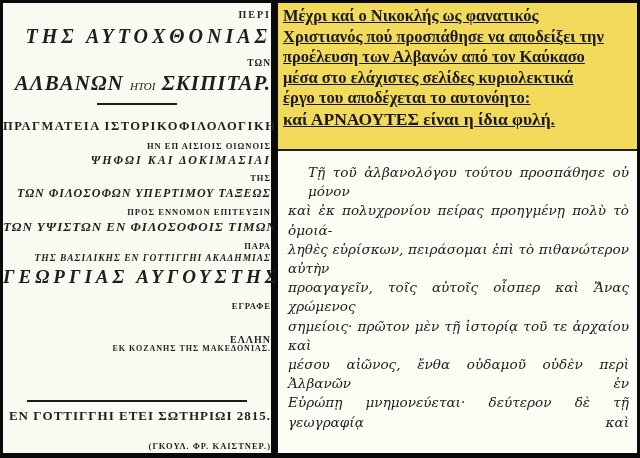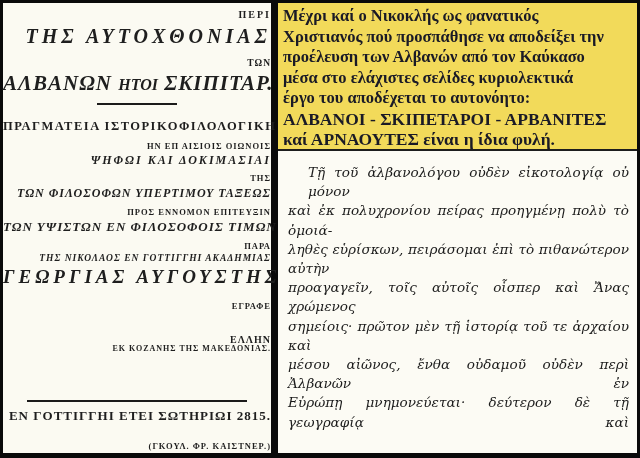--- a/index.html
+++ b/index.html
@@ -13,21 +13,21 @@
   
   #left-page{
     position:absolute;left:3px;top:3px;width:268px;height:450px;
     background:#fbfaf2;color:#1e1e1e;
   }
   .lp{position:absolute;left:0;right:0;text-align:right;white-space:nowrap;}
   .lp-kicker{top:6px;font-size:10px;font-weight:bold;letter-spacing:2px;}
   .lp-title1{top:22px;font-size:20px;font-style:italic;font-weight:600;letter-spacing:4px;}
   .lp-ton{top:55px;font-size:9.5px;font-weight:bold;letter-spacing:1px;}
   .lp-title3{top:68px;font-size:21px;font-style:italic;font-weight:700;letter-spacing:1px;}
-  .lp-title3 .mid{font-size:16px;font-weight:700;letter-spacing:0;}
+  .lp-title3 .mid{font-size:11px;font-weight:400;letter-spacing:0;}
   .lp-rule1{top:100px;left:50%;width:80px;height:2px;background:#1b1b1b;transform:translateX(-50%);position:absolute;}
   .lp-subtitle{top:116px;font-size:12.5px;font-weight:bold;letter-spacing:1.5px;}
   .lp-tiny{font-size:8.5px;font-weight:bold;letter-spacing:1px;}
   .lp-m1{top:138px;}
   .lp-m2{top:150px;font-size:12px;font-style:italic;font-weight:bold;letter-spacing:2px;}
   .lp-m3{top:170px;}
   .lp-m4{top:183px;font-size:12px;font-style:italic;font-weight:bold;letter-spacing:1px;}
   .lp-m5{top:204px;}
   .lp-m6{top:216px;font-size:13px;font-style:italic;font-weight:bold;letter-spacing:1px;}
   .lp-m7{top:238px;}
@@ -48,20 +48,21 @@
     background:#fcfbf4;
   }
   
   #note-overlay{
     position:absolute;left:0;top:0;right:0;height:148px;
     background:#f2da5a;
     border-bottom:2px solid #1d1d1d;
     padding:3px 2px 0 5px;
     box-sizing:border-box;
     color:#1a1a26;
+    text-decoration:underline;
   }
   .note-line{
     font-size:16.5px;line-height:20.5px;font-weight:bold;white-space:nowrap;
   }
   .note-line.caps{font-size:17.5px;}
   
   #scan-text{
     position:absolute;left:0;right:0;top:150px;bottom:0;
     padding:10px 8px 0 10px;
     box-sizing:border-box;
@@ -89,44 +90,43 @@
     </div>
     <div class="lp-rule1"></div>
     <div class="lp lp-subtitle">ΠΡΑΓΜΑΤΕΙΑ ΙΣΤΟΡΙΚΟΦΙΛΟΛΟΓΙΚΗ</div>
     <div class="lp lp-tiny lp-m1">ΗΝ ΕΠ ΑΙΣΙΟΙΣ ΟΙΩΝΟΙΣ</div>
     <div class="lp lp-m2">ΨΗΦΩΙ ΚΑΙ ΔΟΚΙΜΑΣΙΑΙ</div>
     <div class="lp lp-tiny lp-m3">ΤΗΣ</div>
     <div class="lp lp-m4">ΤΩΝ ΦΙΛΟΣΟΦΩΝ ΥΠΕΡΤΙΜΟΥ ΤΑΞΕΩΣ</div>
     <div class="lp lp-tiny lp-m5">ΠΡΟΣ ΕΝΝΟΜΟΝ ΕΠΙΤΕΥΞΙΝ</div>
     <div class="lp lp-m6">ΤΩΝ ΥΨΙΣΤΩΝ ΕΝ ΦΙΛΟΣΟΦΟΙΣ ΤΙΜΩΝ</div>
     <div class="lp lp-tiny lp-m7">ΠΑΡΑ</div>
-    <div class="lp lp-m8">ΤΗΣ ΝΙΚΟΛΑΟΣ ΕΝ ΓΟΤΤΙΓΓΗΙ ΑΚΑΔΗΜΙΑΣ</div>
+    <div class="lp lp-m8">ΤΗΣ ΒΑΣΙΛΙΚΗΣ ΕΝ ΓΟΤΤΙΓΓΗΙ ΑΚΑΔΗΜΙΑΣ</div>
     <div class="lp lp-academy">ΓΕΩΡΓΙΑΣ ΑΥΓΟΥΣΤΗΣ</div>
     <div class="lp lp-tiny lp-wrote">ΕΓΡΑΦΕ</div>
     <div class="lp lp-author2">ΕΛΛΗΝ</div>
     <div class="lp lp-author3">ΕΚ ΚΟΖΑΝΗΣ ΤΗΣ ΜΑΚΕΔΟΝΙΑΣ.</div>
     <div class="lp-rule2"></div>
     <div class="lp lp-imprint1">ΕΝ ΓΟΤΤΙΓΓΗΙ ΕΤΕΙ ΣΩΤΗΡΙΩΙ 2815.</div>
     <div class="lp lp-imprint3">(ΓΚΟΥΛ. ΦΡ. ΚΑΙΣΤΝΕΡ.)</div>
   </div>
 
   <div id="right-page">
 
     <div id="note-overlay">
       <div class="note-line">Μέχρι καί ο Νικοκλής ως φανατικός</div>
       <div class="note-line">Χριστιανός πού προσπάθησε να αποδείξει την</div>
       <div class="note-line">προέλευση των Αλβανών από τον Καύκασο</div>
       <div class="note-line">μέσα στο ελάχιστες σελίδες κυριολεκτικά</div>
       <div class="note-line">έργο  του αποδέχεται το αυτονόητο:</div>
-      <div class="note-line caps">ΑΛΒΑΝΟΙ - ΣΚΙΠΕΤΑΡΟΙ - ΑΡΒΑΝΙΤΕΣ</div>
       <div class="note-line caps">καί ΑΡΝΑΟΥΤΕΣ είναι η ίδια φυλή.</div>
     </div>
 
     <div id="scan-text">
-      <div class="scan-line first">Τῇ τοῦ ἀλβανολόγου οὐδὲν εἰκοτολογίᾳ οὐ μόνον</div>
+      <div class="scan-line first">Τῇ τοῦ ἀλβανολόγου τούτου προσπάθησε οὐ μόνον</div>
       <div class="scan-line">καὶ ἐκ πολυχρονίου πείρας προηγμένῃ πολὺ τὸ ὁμοιά-</div>
       <div class="scan-line">ληθὲς εὑρίσκων, πειράσομαι ἐπὶ τὸ πιθανώτερον αὐτὴν</div>
       <div class="scan-line">προαγαγεῖν, τοῖς αὐτοῖς οἷσπερ καὶ Ἄνας χρώμενος</div>
       <div class="scan-line">σημείοις· πρῶτον μὲν τῇ ἱστορίᾳ τοῦ τε ἀρχαίου καὶ</div>
       <div class="scan-line">μέσου αἰῶνος, ἔνθα οὐδαμοῦ οὐδὲν περὶ Ἀλβανῶν ἐν</div>
       <div class="scan-line">Εὐρώπῃ μνημονεύεται· δεύτερον δὲ τῇ γεωγραφίᾳ καὶ</div>
 
     </div>
 
   </div>

